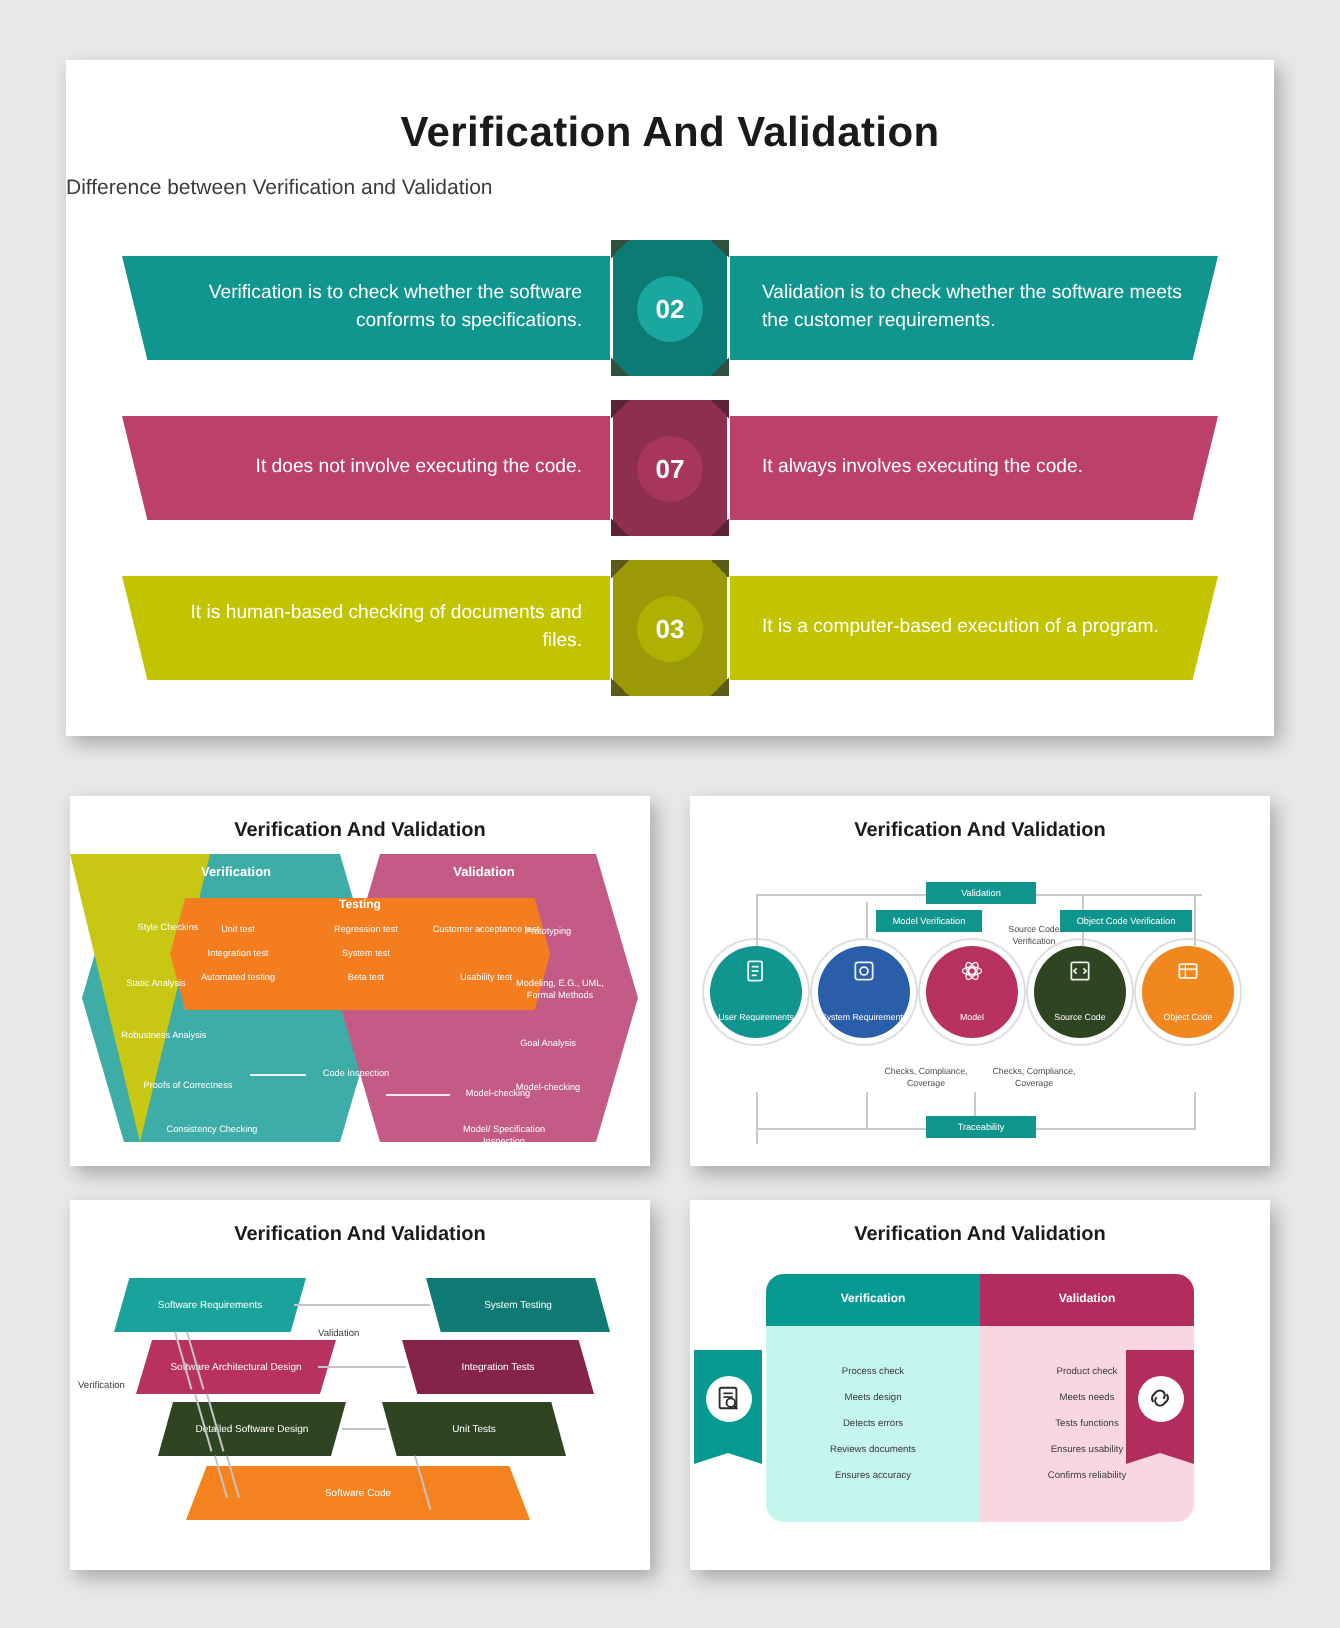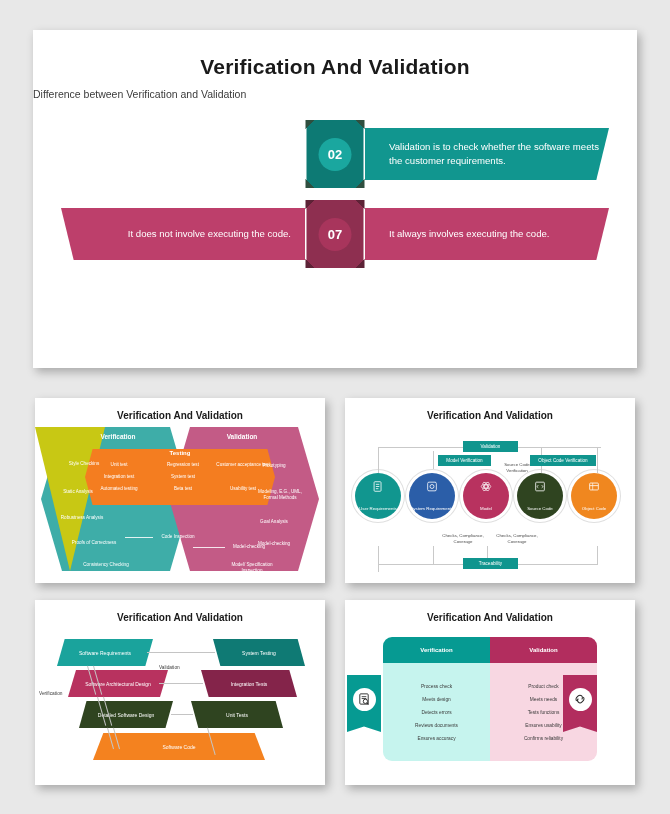--- a/index.html
+++ b/index.html
@@ -40,21 +40,21 @@
   .band .left-half{
     left:0;right:50%;
     margin-right:30px;
     clip-path:polygon(0 0,100% 0,100% 100%,5.2% 100%);
     justify-content:flex-end;
   }
   .band .right-half{
     left:50%;right:0;
     margin-left:30px;
     clip-path:polygon(0 0,100% 0,94.8% 100%,0 100%);
-    justify-content:center;
+    justify-content:flex-start;
   }
   .band .txt{
     font-size:9.6px;line-height:1.45;color:#ffffff;
     width:212px;
   }
   .left-half .txt{text-align:right;padding-right:14px;}
   .right-half .txt{text-align:left;padding-left:16px;}
 
   .ribbon{
     position:absolute;left:50%;transform:translateX(-50%);
@@ -189,20 +189,23 @@
 </style>
 <style>#rb0 .fold-t:before{background:linear-gradient(to bottom right,#2f4f3f 50%,transparent 50%);}#rb0 .fold-t:after{background:linear-gradient(to bottom left,#2f4f3f 50%,transparent 50%);}#rb0 .fold-b:before{background:linear-gradient(to top right,#2f4f3f 50%,transparent 50%);}#rb0 .fold-b:after{background:linear-gradient(to top left,#2f4f3f 50%,transparent 50%);}</style><style>#rb1 .fold-t:before{background:linear-gradient(to bottom right,#5d2236 50%,transparent 50%);}#rb1 .fold-t:after{background:linear-gradient(to bottom left,#5d2236 50%,transparent 50%);}#rb1 .fold-b:before{background:linear-gradient(to top right,#5d2236 50%,transparent 50%);}#rb1 .fold-b:after{background:linear-gradient(to top left,#5d2236 50%,transparent 50%);}</style><style>#rb2 .fold-t:before{background:linear-gradient(to bottom right,#5c5c18 50%,transparent 50%);}#rb2 .fold-t:after{background:linear-gradient(to bottom left,#5c5c18 50%,transparent 50%);}#rb2 .fold-b:before{background:linear-gradient(to top right,#5c5c18 50%,transparent 50%);}#rb2 .fold-b:after{background:linear-gradient(to top left,#5c5c18 50%,transparent 50%);}</style></head>
 <body>
 
 <div class="slide" id="main-slide">
   <div class="main-title">Verification And Validation</div>
   <div class="main-sub">Difference between Verification and Validation</div>
   <div class="rows" id="main-rows">
       <div class="row">
         <div class="band">
+          <div class="half left-half" style="background: rgb(17, 150, 143);">
+            <div class="txt">Verification is to check whether the software conforms to specifications.</div>
+          </div>
           <div class="half right-half" style="background: rgb(17, 150, 143);">
             <div class="txt">Validation is to check whether the software meets the customer requirements.</div>
           </div>
         </div>
         <div class="ribbon" id="rb0" style="background: rgb(13, 122, 116);">
           <div class="fold-t"></div>
           <div class="fold-b"></div>
           <div class="num" style="background: rgb(26, 167, 159);">02</div>
         </div>
       </div>
@@ -212,20 +215,35 @@
             <div class="txt">It does not involve executing the code.</div>
           </div>
           <div class="half right-half" style="background: rgb(189, 63, 107);">
             <div class="txt">It always involves executing the code.</div>
           </div>
         </div>
         <div class="ribbon" id="rb1" style="background: rgb(142, 47, 80);">
           <div class="fold-t"></div>
           <div class="fold-b"></div>
           <div class="num" style="background: rgb(168, 53, 92);">07</div>
+        </div>
+      </div>
+      <div class="row">
+        <div class="band">
+          <div class="half left-half" style="background: rgb(195, 196, 0);">
+            <div class="txt">It is human-based checking of documents and files.</div>
+          </div>
+          <div class="half right-half" style="background: rgb(195, 196, 0);">
+            <div class="txt">It is a computer-based execution of a program.</div>
+          </div>
+        </div>
+        <div class="ribbon" id="rb2" style="background: rgb(154, 154, 6);">
+          <div class="fold-t"></div>
+          <div class="fold-b"></div>
+          <div class="num" style="background: rgb(174, 176, 3);">03</div>
         </div>
       </div>
     </div>
 </div>
 
 <div class="slide thumb" id="thumb-hex">
   <div class="thumb-title">Verification And Validation</div>
   <div class="stage">
     <div class="hexwrap" id="hexwrap">
         <div class="hex hx-left"></div>

